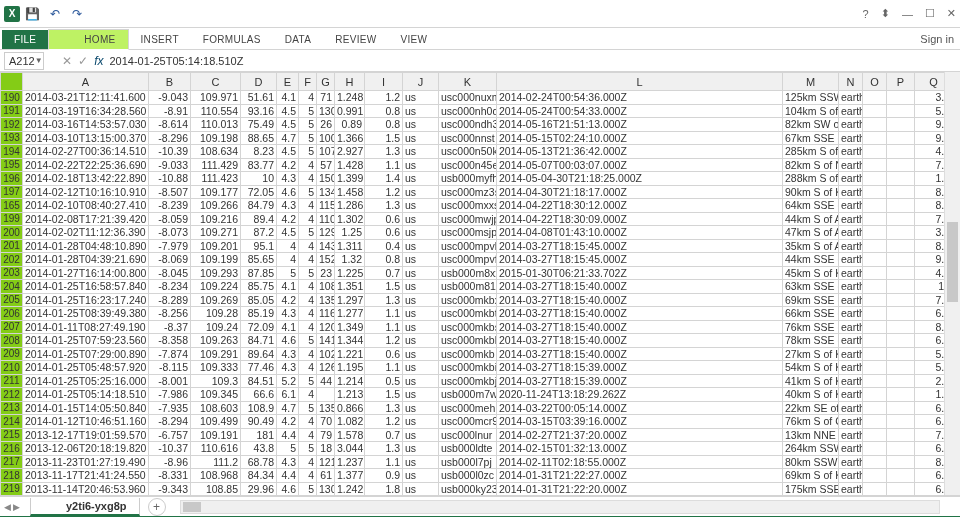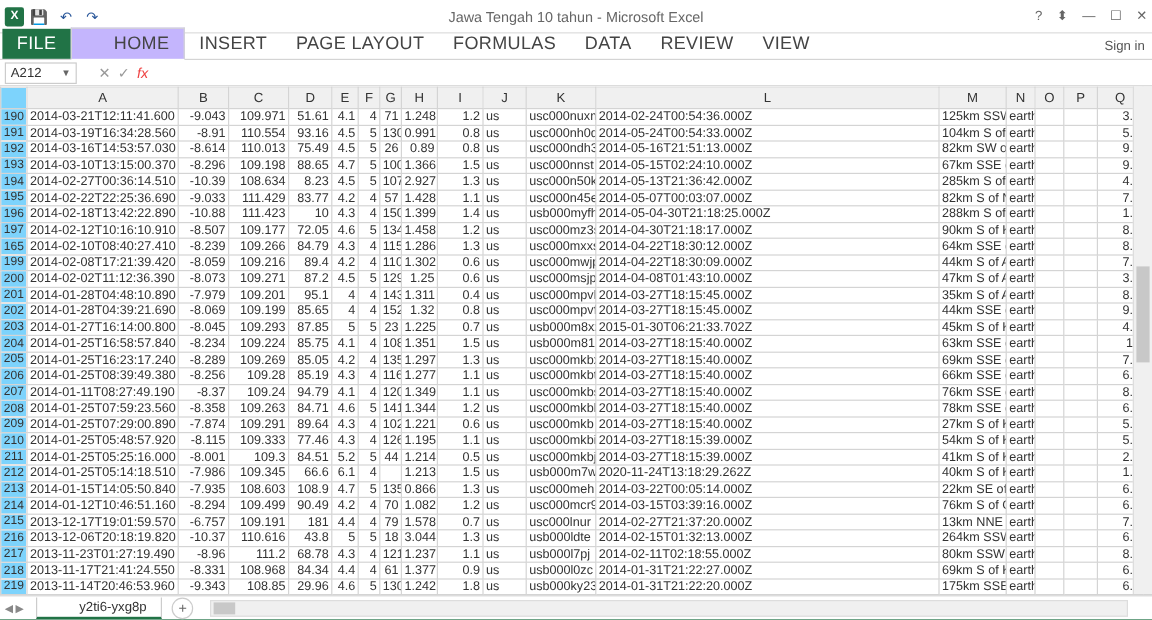--- a/index.html
+++ b/index.html
@@ -9,48 +9,48 @@
 .titlebar { height: 28px; background: #fff; border-bottom: 1px solid #d4d4d4; display: flex; align-items: center; position: relative; }
 .qat { display: flex; align-items: center; gap: 4px; padding-left: 4px; }
 .qat-icon { width: 18px; height: 18px; display: flex; align-items: center; justify-content: center; font-size: 12px; }
 .excel-icon { background: #217346; color: #fff; font-weight: bold; font-size: 10px; width: 16px; height: 16px; border-radius: 2px; }
 .title-text { position: absolute; left: 50%; transform: translateX(-50%); font-size: 12px; color: #666; }
 .winctrl { position: absolute; right: 4px; display: flex; gap: 12px; align-items: center; }
 .winctrl span { font-size: 11px; color: #666; cursor: default; }
 
 
 .ribbon-tabs { height: 22px; background: #fff; display: flex; align-items: flex-end; padding-left: 2px; border-bottom: 1px solid #d4d4d4; position: relative; }
-.ribbon-tab { padding: 4px 12px; font-size: 15px; color: #444; text-transform: uppercase; letter-spacing: 0.3px; }
+.ribbon-tab { padding: 4px 12px; font-size: 10px; color: #444; text-transform: uppercase; letter-spacing: 0.3px; }
 .ribbon-tab.file { background: #217346; color: #fff; }
-.ribbon-tab.active { background: #c4b5fd; border: 1px solid #d4d4d4; border-bottom: 1px solid #fff; margin-bottom: -1px; padding-left: 35px; }
+.ribbon-tab.active { background: #bef264; border: 1px solid #d4d4d4; border-bottom: 1px solid #fff; margin-bottom: -1px; padding-left: 35px; }
 .signin { position: absolute; right: 6px; bottom: 4px; font-size: 11px; color: #555; }
 
 
 .formula-row { height: 22px; border-bottom: 1px solid #d4d4d4; display: flex; align-items: center; background: #fff; }
-.namebox { width: 60px; height: 18px; border: 1px solid #ccc; margin-left: 4px; padding: 0 4px; font-size: 11px; display: flex; align-items: center; justify-content: space-between; }
+.namebox { width: 40px; height: 18px; border: 1px solid #ccc; margin-left: 4px; padding: 0 4px; font-size: 11px; display: flex; align-items: center; justify-content: space-between; }
 .namebox-arrow { font-size: 8px; color: #666; }
 .fx-ctrl { display: flex; align-items: center; gap: 6px; margin-left: 18px; color: #999; }
 .fx-ctrl span { font-size: 12px; }
-.fx-label { font-style: italic; color: #ef4444; }
+.fx-label { font-style: italic; color: #0c4a6e; }
 .formula-input { flex: 1; padding: 0 6px; font-size: 11px; color: #333; }
 
 
 .grid-wrap { height: 424px; overflow: hidden; position: relative; background: #fff; }
 table { border-collapse: collapse; table-layout: fixed; font-size: 10.5px; width: 100%; }
 th, td { border: 1px solid #d4d4d4; padding: 0 2px; height: 13.5px; white-space: nowrap; overflow: hidden; text-overflow: clip; }
 th { background: #f0f0f0; font-weight: normal; text-align: center; color: #333; height: 18px; font-size: 11px; }
-th.rowhdr, td.rowhdr { background: #7dd3fc; text-align: center; width: 22px; font-size: 10px; }
+th.rowhdr, td.rowhdr { background: #84cc16; text-align: center; width: 22px; font-size: 10px; }
 td { text-align: right; }
 td.text { text-align: left; }
 
 
 .sheet-tabs { height: 20px; background: #fff; border-top: 1px solid #d4d4d4; display: flex; align-items: center; padding-left: 30px; gap: 4px; position: relative;}
 .sheet-nav { display:flex; gap:2px; position:absolute; left:4px; font-size:9px; color:#888;}
 .sheet-tab { padding: 2px 12px; font-size: 11px; border: 1px solid #ccc; border-top: none; background: #fff; }
-.sheet-tab.active { border-bottom: 2px solid #217346; font-weight: normal; padding-left: 35px; }
+.sheet-tab.active { border-bottom: 2px solid #217346; font-weight: bold; padding-left: 35px; }
 .add-sheet { width: 18px; height: 18px; border: 1px solid #ccc; border-radius: 50%; display: flex; align-items: center; justify-content: center; font-size: 12px; color: #666; margin-left: 4px; }
 .hscroll-track { flex:1; margin-left:10px; margin-right:20px; height:14px; background:#f0f0f0; border:1px solid #ddd; position:relative;}
 .hscroll-thumb { position:absolute; left:2px; width:18px; top:1px; bottom:1px; background:#c8c8c8;}
 
 
 .statusbar { height: 20px; background: #217346; color: #fff; display: flex; align-items: center; justify-content: space-between; padding: 0 6px; font-size: 11px; }
 
 
 .vscroll { position: absolute; right: 0; top: 72px; width: 16px; height: 423px; background: #f0f0f0; border-left: 1px solid #ddd; }
 .vscroll-thumb { position: absolute; left: 2px; right: 2px; top: 150px; height: 80px; background: #c8c8c8; }
@@ -58,52 +58,51 @@
 </head>
 <body>
 
 <div class="titlebar">
   <div class="qat">
     <div class="qat-icon excel-icon">X</div>
     <div class="qat-icon" style="color:#2a579a">💾</div>
     <div class="qat-icon" style="color:#2a579a">↶</div>
     <div class="qat-icon" style="color:#2a579a">↷</div>
   </div>
-  <div class="title-text">Jawa Tengah 10 tahun - Microsoft Excel</div>
   <div class="winctrl">
     <span>?</span>
     <span>⬍</span>
     <span>—</span>
     <span>☐</span>
     <span>✕</span>
   </div>
 </div>
 
 <div class="ribbon-tabs">
   <div class="ribbon-tab file">FILE</div>
   <div class="ribbon-tab active">HOME</div>
   <div class="ribbon-tab">INSERT</div>
-  <div class="ribbon-tab">PAGE LAYOUT</div>
   <div class="ribbon-tab">FORMULAS</div>
   <div class="ribbon-tab">DATA</div>
   <div class="ribbon-tab">REVIEW</div>
   <div class="ribbon-tab">VIEW</div>
   <div class="signin">Sign in</div>
 </div>
 
 <div class="formula-row">
   <div class="namebox">
     <span>A212</span>
     <span class="namebox-arrow">▼</span>
   </div>
   <div class="fx-ctrl">
     <span>✕</span>
     <span>✓</span>
     <span class="fx-label">fx</span>
   </div>
+  <div class="formula-input">2014-01-25T05:14:18.510Z</div>
 </div>
 
 <div class="grid-wrap">
   <table id="grid">
       <colgroup>
         <col style="width: 22px;">
         <col style="width: 126px;">
         <col style="width: 42px;">
         <col style="width: 50px;">
         <col style="width: 36px;">
@@ -518,21 +517,21 @@
           <td></td>
           <td>6.4</td>
           <td>0.177</td>
           <td class="text">reviewed</td>
         </tr>
         <tr>
           <td class="rowhdr">207</td>
           <td class="text">2014-01-11T08:27:49.190</td>
           <td>-8.37</td>
           <td>109.24</td>
-          <td>94.79</td>
+          <td>72.09</td>
           <td>4.1</td>
           <td>4</td>
           <td>120</td>
           <td>1.349</td>
           <td>1.1</td>
           <td class="text">us</td>
           <td class="text">usc000mkbs</td>
           <td class="text">2014-03-27T18:15:40.000Z</td>
           <td class="text">76km SSE of Karangbadar Kidul, Indonesia</td>
           <td class="text">earthquake</td>

